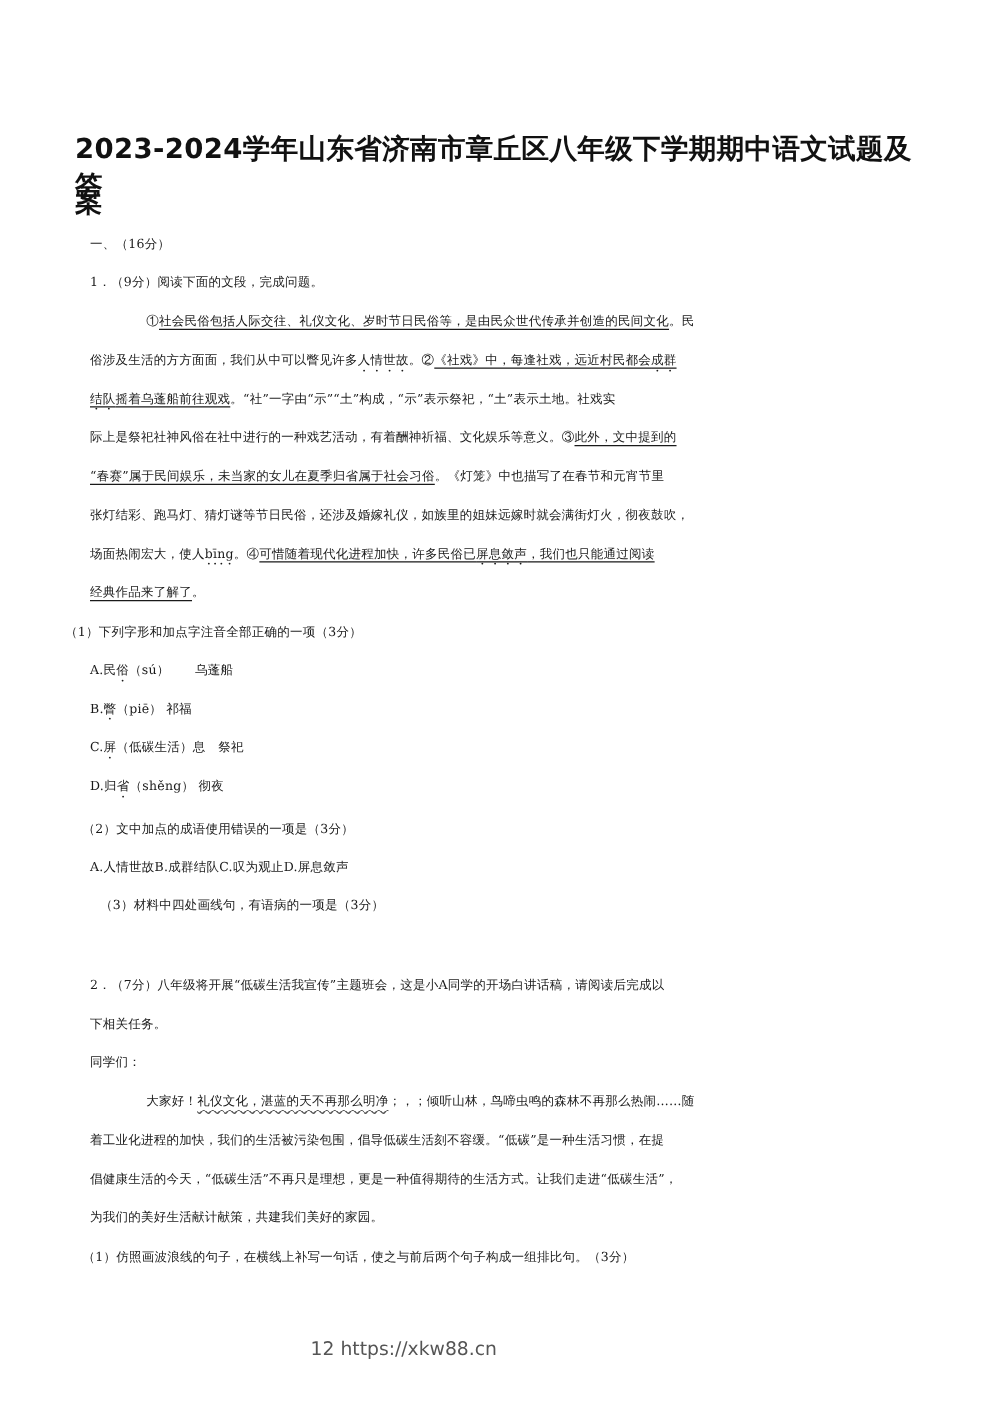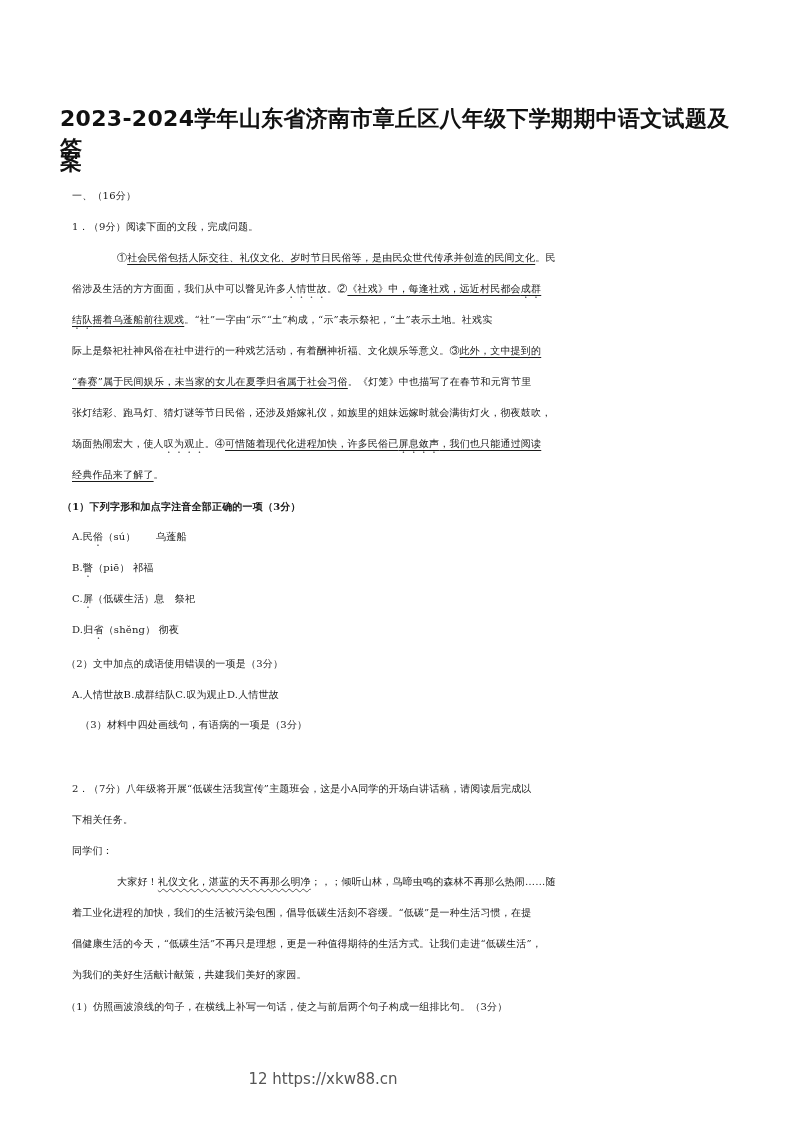--- a/index.html
+++ b/index.html
@@ -40,34 +40,34 @@
     <span class="ul"><span class="dot">结队</span><span>摇着乌蓬船前往观戏</span></span><span>。“社”一字由“示”“土”构成，“示”表示祭祀，“土”表示土地。社戏实</span>
   </div>
   <div class="line" style="top:342px;">
     <span>际上是祭祀社神风俗在社中进行的一种戏艺活动，有着酬神祈福、文化娱乐等意义。③</span><span class="ul">此外，文中提到的</span>
   </div>
   <div class="line" style="top:373px;">
     <span class="ul">“春赛”属于民间娱乐，未当家的女儿在夏季归省属于社会习俗</span><span>。《灯笼》中也描写了在春节和元宵节里</span>
   </div>
   <div class="line" style="top:404px;">张灯结彩、跑马灯、猜灯谜等节日民俗，还涉及婚嫁礼仪，如族里的姐妹远嫁时就会满街灯火，彻夜鼓吹，</div>
   <div class="line" style="top:435px;">
-    <span>场面热闹宏大，使人</span><span class="dot">叹为观止</span><span>。④</span><span class="ul"><span>可惜随着现代化进程加快，许多民俗已</span><span class="dot">屏息敛声</span><span>，我们也只能通过阅读</span></span>
+    <span>场面热闹宏大，使人</span><span class="dot">bīng</span><span>。④</span><span class="ul"><span>可惜随着现代化进程加快，许多民俗已</span><span class="dot">屏息敛声</span><span>，我们也只能通过阅读</span></span>
   </div>
   <div class="line" style="top:466px;">
     <span class="ul">经典作品来了解了</span><span>。</span>
   </div>
 
-  <div class="line" style="top:498px;left:62px;font-weight:bold;">（1）下列字形和加点字注音全部正确的一项（3分）</div>
+  <div class="line" style="top:498px;left:52px;">（1）下列字形和加点字注音全部正确的一项（3分）</div>
   <div class="line" style="top:528px;"><span>A.民</span><span class="dot">俗</span><span>（sú）　　乌蓬船</span></div>
   <div class="line" style="top:559px;"><span>B.</span><span class="dot">瞥</span><span>（piē） 祁福</span></div>
   <div class="line" style="top:590px;"><span>C.</span><span class="dot">屏</span><span>（低碳生活）息　祭祀</span></div>
   <div class="line" style="top:621px;"><span>D.归</span><span class="dot">省</span><span>（shěng） 彻夜</span></div>
 
   <div class="line" style="top:655px;left:66px;">（2）文中加点的成语使用错误的一项是（3分）</div>
-  <div class="line" style="top:686px;">A.人情世故B.成群结队C.叹为观止D.人情世故</div>
+  <div class="line" style="top:686px;">A.人情世故B.成群结队C.叹为观止D.屏息敛声</div>
 
   <div class="line" style="top:716px;left:80px;">（3）材料中四处画线句，有语病的一项是（3分）</div>
 
   <div class="line" style="top:780px;">2．（7分）八年级将开展“低碳生活我宣传”主题班会，这是小A同学的开场白讲话稿，请阅读后完成以</div>
   <div class="line" style="top:811px;">下相关任务。</div>
   <div class="line" style="top:842px;">同学们：</div>
 
   <div class="line" style="top:873px;left:117px;width:607px;">
     <span>大家好！</span><span class="wavy">礼仪文化，湛蓝的天不再那么明净</span><span>；，；倾听山林，鸟啼虫鸣的森林不再那么热闹……随</span>
   </div>

